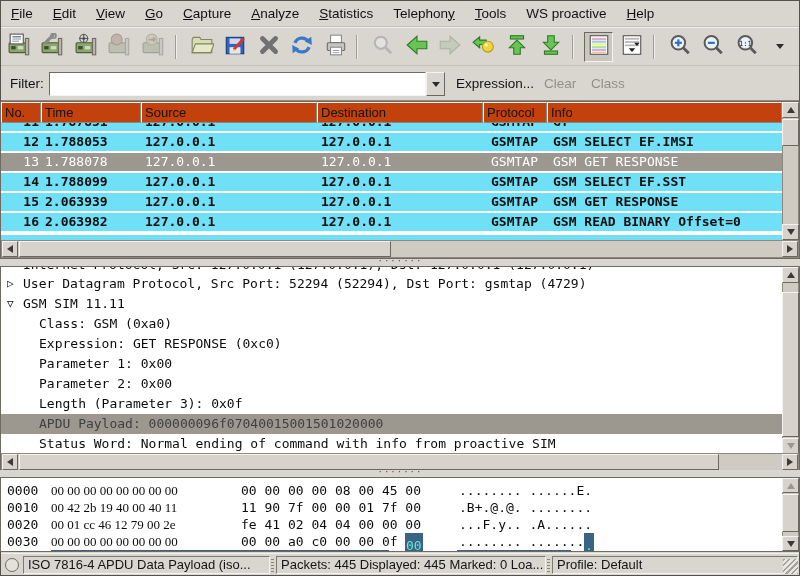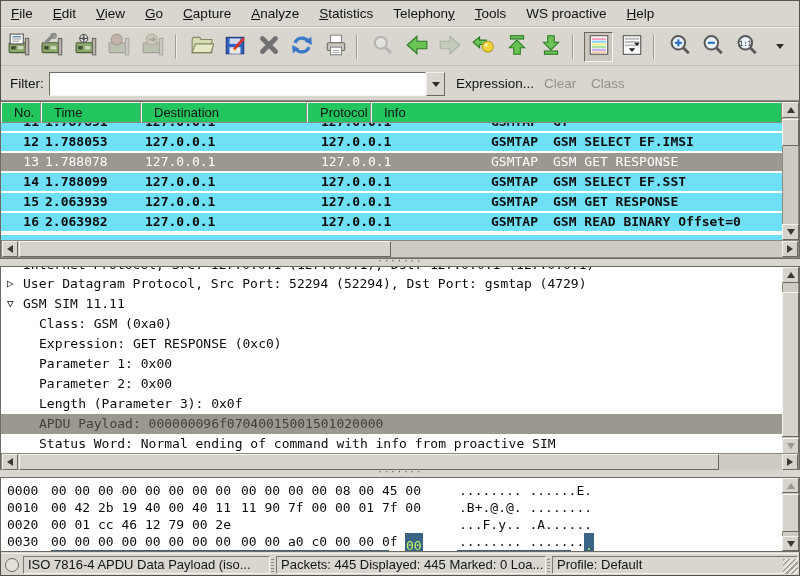--- a/index.html
+++ b/index.html
@@ -41,21 +41,21 @@
   .sb-thumb { position:absolute; background:#d7d3cc; border:1px solid; border-color:#f5f3ef #6b675f #6b675f #f5f3ef; }
   .tri-u { width:0; height:0; border-left:4px solid transparent; border-right:4px solid transparent; border-bottom:6px solid #3c3a35; }
   .tri-d { width:0; height:0; border-left:4px solid transparent; border-right:4px solid transparent; border-top:6px solid #3c3a35; }
   .tri-l { width:0; height:0; border-top:4px solid transparent; border-bottom:4px solid transparent; border-right:6px solid #3c3a35; }
   .tri-r { width:0; height:0; border-top:4px solid transparent; border-bottom:4px solid transparent; border-left:6px solid #3c3a35; }
   .tri-dim { border-bottom-color:#9c9890; border-top-color:#9c9890; }
 
   
   #listpane { top:101px; height:158px; background:#d9d6cf; }
   .lheader { position:absolute; left:0; top:0; width:781px; height:21px; display:flex; }
-  .hcell { height:21px; background:#22c55e; border-top:1px solid #f7f5f1; border-left:1px solid #f7f5f1; border-right:1px solid #8d897f; border-bottom:1px solid #8d897f; font-size:13px; color:#141414; padding:2px 0 0 12px; overflow:hidden; white-space:nowrap; }
+  .hcell { height:21px; background:#c2410c; border-top:1px solid #f7f5f1; border-left:1px solid #f7f5f1; border-right:1px solid #8d897f; border-bottom:1px solid #8d897f; font-size:13px; color:#141414; padding:2px 0 0 3px; overflow:hidden; white-space:nowrap; }
   .lrows { position:absolute; left:0; top:21px; width:781px; height:117px; background:#fff; overflow:hidden; }
   .prow { position:relative; height:18px; margin-bottom:2px; font-family:"DejaVu Sans Mono", monospace; font-size:13px; line-height:18px; color:#0c0c0c; white-space:nowrap; }
   .prow.cyan { background:#6fe0f5;font-weight:bold; }
   .prow.sel { background:#9c9890; color:#fff; }
   .cliprow { height:8px; overflow:hidden; margin-bottom:2px; }
   .cliprow .prow { margin-top:-10px; margin-bottom:0; }
   .c { position:absolute; top:0; }
   .c.no { left:0; width:38px; text-align:right; }
   .c.t { left:44px; }
   .c.s { left:144px; }
@@ -74,26 +74,26 @@
   .drow.sel .dtext { color:#404040; }
   .dclip { height:7px; overflow:hidden; }
   .dclip .drow { margin-top:-12px; }
 
   
   #hexpane { top:477px; height:75px; overflow:hidden; }
   .hrow { position:relative; height:17px; line-height:17px; font-family:"DejaVu Sans Mono", monospace; font-size:13px; color:#0c0c0c; white-space:pre; }
   .hrows { position:absolute; left:0; top:4px; width:781px; }
   .hx { position:absolute; top:0; }
   .hx.off { left:6px; }
-  .hx.l { left:50px; }
+  .hx.l { left:50px;font-family:Liberation Serif, serif; }
   .hx.r { left:240px; }
   .hx.a { left:458px; }
   .hx.rhl { left:404px; }
   .hx.ahl { left:583px; }
-  .hl { background:#3a6486; color:#bef264; padding:4px 1px; }
+  .hl { background:#3a6486; color:#5eead4; padding:4px 1px; }
   .bar { position:absolute; top:0; height:17px; background:#3a6486; }
   .bar.b1 { left:50px; width:338px; }
   .bar.b2 { left:456px; width:114px; }
 
   
   .hscroll { position:absolute; left:0; width:800px; height:18px; background:#cfcbc3; border:1px solid #8d897f; }
 
   
   .statusbar { position:absolute; left:1px; top:553px; width:798px; height:22px; background:#d9d6cf; border-top:1px solid #f2f0ec; }
   .sb-section { position:absolute; top:2px; height:18px; border:1px solid; border-color:#7d796f #f5f3ef #f5f3ef #7d796f; font-size:13px; line-height:16px; padding:0 4px; color:#141414; white-space:nowrap; overflow:hidden; }
@@ -303,20 +303,21 @@
       </div>
     <span class="fbtn" id="btn-expression">Expression...</span>
     <span class="fbtn gray" id="btn-clear">Clear</span>
     <span class="fbtn gray" id="btn-apply">Class</span>
   </div>
 
   <div class="pane" id="listpane">
     <div class="lheader">
       <div class="hcell" style="width:40px">No.</div>
       <div class="hcell" style="width:100px">Time</div>
+      <div class="hcell" style="width:176px">Source</div>
       <div class="hcell" style="width:166px">Destination</div>
       <div class="hcell" style="width:64px">Protocol</div>
       <div class="hcell" style="flex:1">Info</div>
     </div>
     <div class="lrows">
       <div class="cliprow">
         <div class="prow cyan">
           <span class="c no">11</span>
             <span class="c t">1.787851</span>
             <span class="c s">127.0.0.1</span>
@@ -452,21 +453,21 @@
 
   <div class="pane" id="hexpane">
     <div class="hrows">
       <div class="hrow">
         <span class="hx off">0000</span><span class="hx l">00 00 00 00 00 00 00 00</span><span class="hx r">00 00 00 00 08 00 45 00</span><span class="hx a">........ ......E.</span>
       </div>
       <div class="hrow">
         <span class="hx off">0010</span><span class="hx l">00 42 2b 19 40 00 40 11</span><span class="hx r">11 90 7f 00 00 01 7f 00</span><span class="hx a">.B+.@.@. ........</span>
       </div>
       <div class="hrow">
-        <span class="hx off">0020</span><span class="hx l">00 01 cc 46 12 79 00 2e</span><span class="hx a">...F.y.. .A......</span>
+        <span class="hx off">0020</span><span class="hx l">00 01 cc 46 12 79 00 2e</span><span class="hx r">fe 41 02 04 04 00 00 00</span><span class="hx a">...F.y.. .A......</span>
       </div>
       <div class="hrow">
         <span class="hx off">0030</span><span class="hx l">00 00 00 00 00 00 00 00</span><span class="hx r">00 00 a0 c0 00 00 0f</span><span class="hx rhl hl">00</span><span class="hx a">........ .......</span><span class="hx ahl hl">.</span>
       </div>
       <div class="hrow">
         <div class="bar b1"></div>
         <div class="bar b2"></div>
       </div>
     </div>
 

